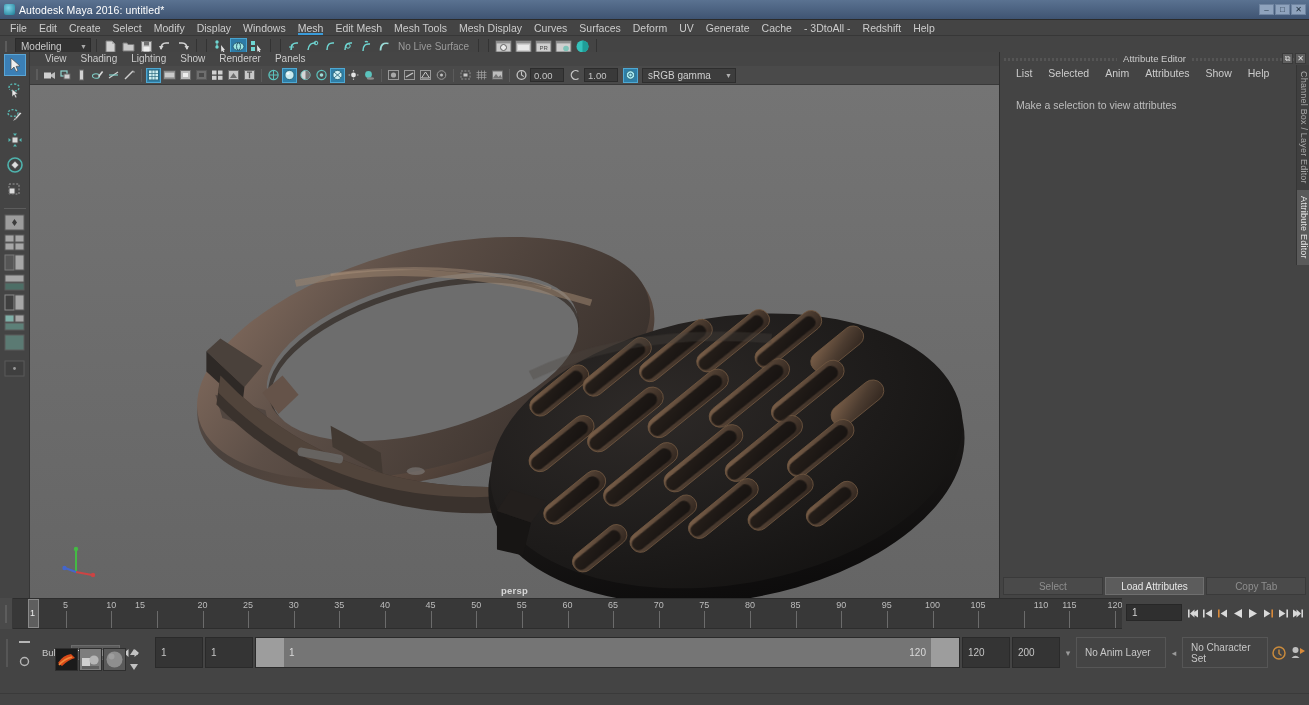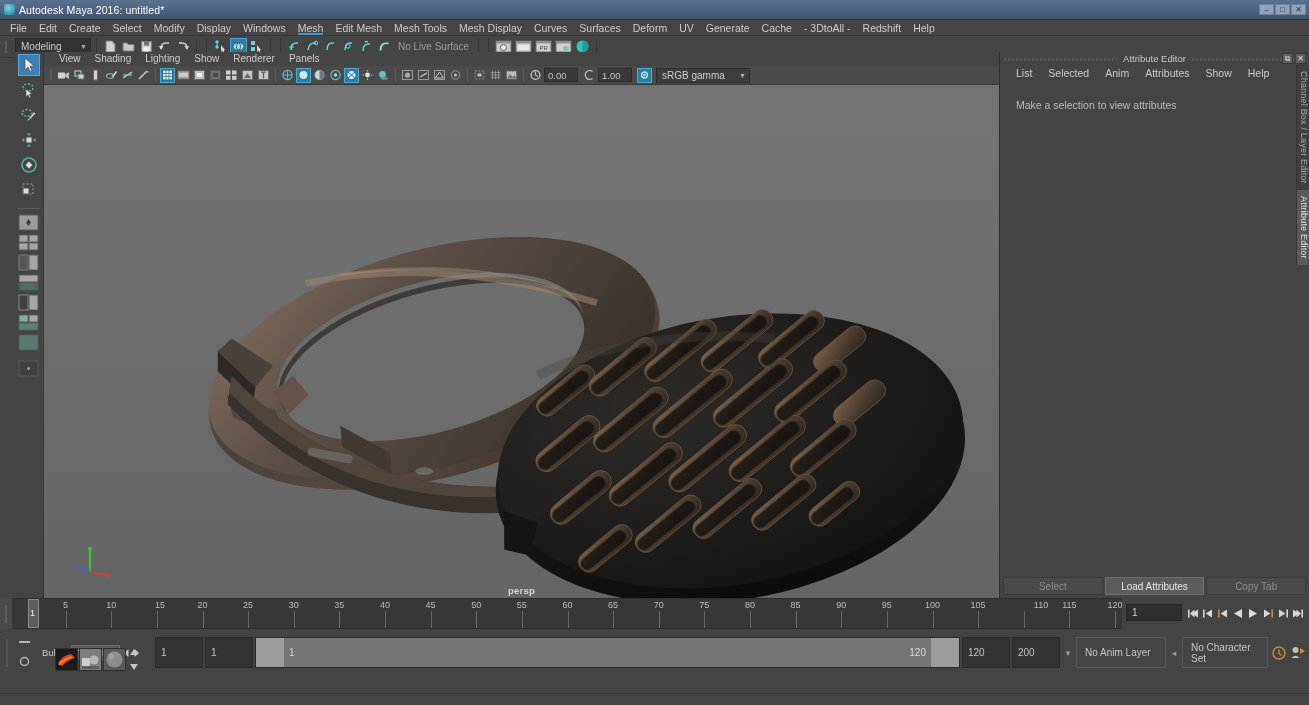--- a/index.html
+++ b/index.html
@@ -57,21 +57,21 @@
   .tbtn {
     width: 17px; height: 17px; display: flex; align-items: center;
     justify-content: center; border: 1px solid transparent; position: relative;
   }
   .tbtn.act { background: #2d7ca8; border-color: #49a4cf; }
   .nolive { font-size: 10px; color: #9b9b9b; margin-left: 4px; white-space: nowrap; }
 
   svg { display: block; }
 
   
-  .body { position: absolute; top: 52px; left: 0; right: 0; bottom: 107px; display: flex; margin-left: 14px; }
+  .body { position: absolute; top: 52px; left: 0; right: 0; bottom: 107px; display: flex; }
 
   
   .toolbox { width: 30px; background: #444444; display: flex;
     flex-direction: column; align-items: center; padding-top: 2px; gap: 1px;
     border-right: 1px solid #363636; }
   .tool {
     width: 22px; height: 22px; display: flex; align-items: center;
     justify-content: center; border: 1px solid transparent; margin-bottom: 2px;
   }
   .tool.act { background: #3b7fb5; border-color: #5aa6d6; }
@@ -868,21 +868,21 @@
         </svg>
     </div>
     <div class="tl-ruler" id="tlruler">
       <div class="tl-cursor" style="left:15px"></div>
       <div class="tl-cursor-lbl" style="left:17px">1</div>
     <div class="tl-tick" style="left: 52.625px;"></div>
         <div class="tl-num" style="left: 52.625px;">5</div>
         <div class="tl-tick" style="left: 98.25px;"></div>
         <div class="tl-num" style="left: 98.25px;">10</div>
         <div class="tl-tick" style="left: 143.875px;"></div>
-        <div class="tl-num" style="left: 147px;">15</div>
+        <div class="tl-num" style="left: 127px;">15</div>
         <div class="tl-tick" style="left: 189.5px;"></div>
         <div class="tl-num" style="left: 189.5px;">20</div>
         <div class="tl-tick" style="left: 235.125px;"></div>
         <div class="tl-num" style="left: 235.125px;">25</div>
         <div class="tl-tick" style="left: 280.75px;"></div>
         <div class="tl-num" style="left: 280.75px;">30</div>
         <div class="tl-tick" style="left: 326.375px;"></div>
         <div class="tl-num" style="left: 326.375px;">35</div>
         <div class="tl-tick" style="left: 372px;"></div>
         <div class="tl-num" style="left: 372px;">40</div>

